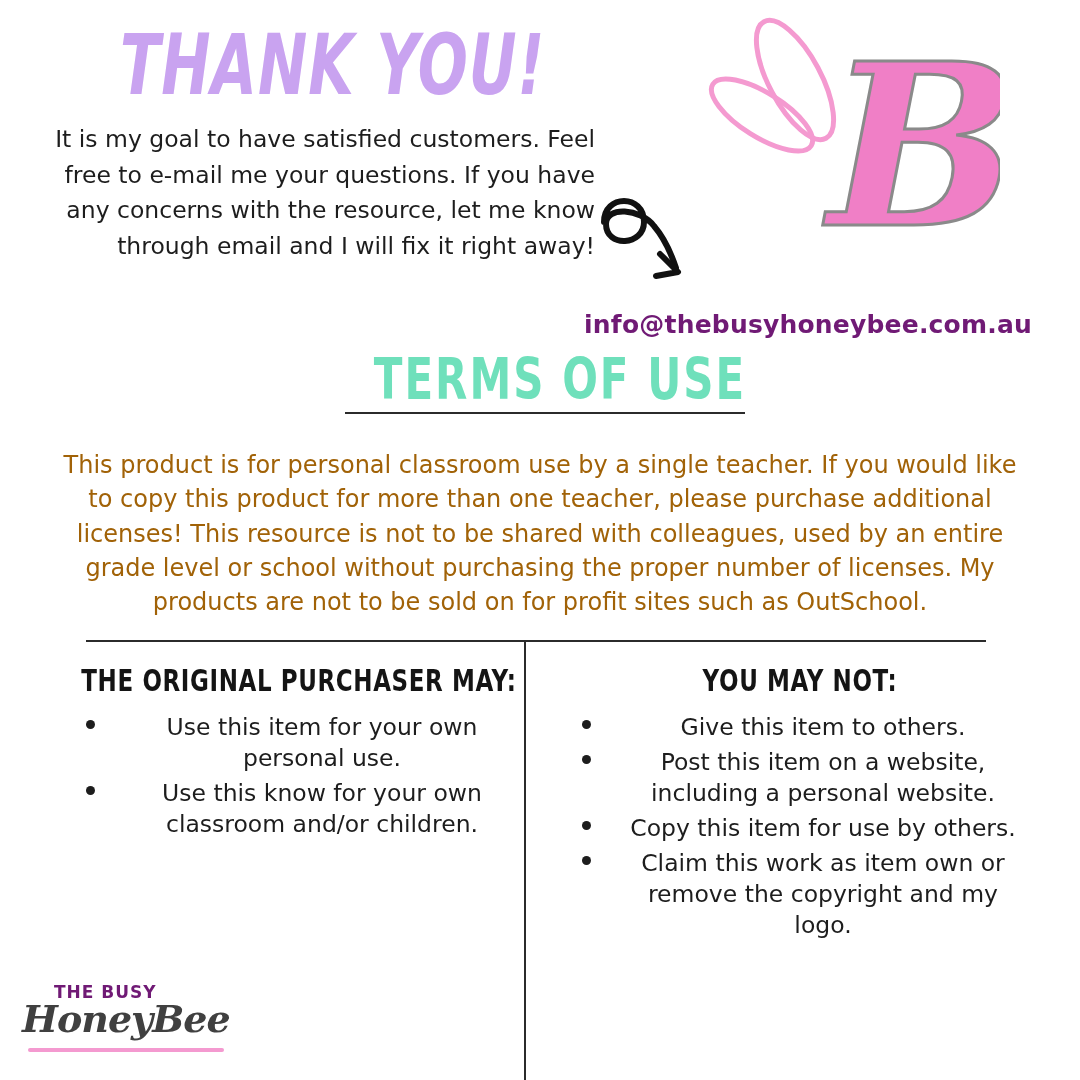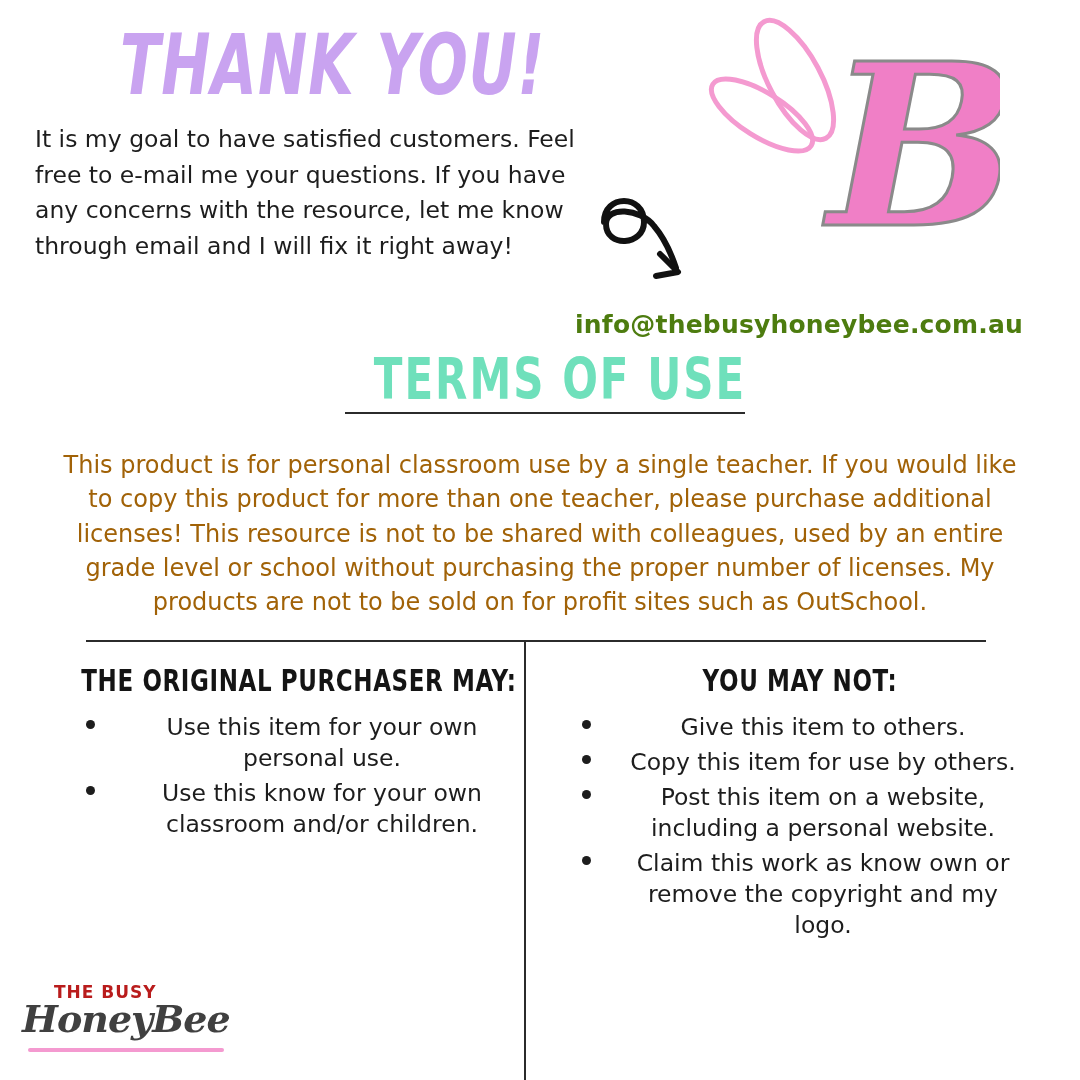--- a/index.html
+++ b/index.html
@@ -32,21 +32,21 @@
     transform-origin: left top;
     line-height: 1;
     white-space: nowrap;
   }
 
   .intro-text {
     position: absolute;
     left: 35px;
     top: 122px;
     width: 560px;
-    text-align: left;
+    text-align: right;
     font-size: 23.5px;
     line-height: 1.52;
     color: #1d1d1d;
     font-family: "DejaVu Sans", sans-serif;
   }
 
   
   .b-logo {
     position: absolute;
     right: 80px;
@@ -58,25 +58,25 @@
   .arrow-doodle {
     position: absolute;
     left: 592px;
     top: 180px;
     width: 110px;
     height: 105px;
   }
 
   .email {
     position: absolute;
-    right: 57px;
+    right: 48px;
     top: 310px;
     font-size: 25px;
     font-weight: bold;
-    color: #4d7c0f;
+    color: #701a75;
     letter-spacing: 0.2px;
     font-family: "DejaVu Sans", sans-serif;
   }
 
   
   .terms-heading-wrap {
     position: absolute;
     left: 0;
     top: 352px;
     width: 1080px;
@@ -188,21 +188,21 @@
     height: 92px;
   }
   .fl-the-busy {
     position: absolute;
     left: 36px;
     top: 6px;
     font-family: "DejaVu Sans", sans-serif;
     font-weight: bold;
     font-size: 17px;
     letter-spacing: 1px;
-    color: #b91c1c;
+    color: #701a75;
   }
   .fl-honeybee {
     position: absolute;
     left: 4px;
     top: 20px;
     font-family: "DejaVu Serif", serif;
     font-style: italic;
     font-weight: bold;
     font-size: 38px;
     color: #404040;
@@ -264,23 +264,23 @@
   <ul class="bullets">
     <li><span class="dot"></span><span>Use this item for your own personal use.</span></li>
     <li><span class="dot"></span><span>Use this know for your own classroom and/or children.</span></li>
   </ul>
 </div>
 
 <div class="col col-right">
   <div class="col-title">YOU MAY NOT:</div>
   <ul class="bullets">
     <li><span class="dot"></span><span>Give this item to others.</span></li>
+    <li><span class="dot"></span><span>Post this item on a website, including a personal website.</span></li>
     <li><span class="dot"></span><span>Copy this item for use by others.</span></li>
-    <li><span class="dot"></span><span>Post this item on a website, including a personal website.</span></li>
-    <li><span class="dot"></span><span>Claim this work as know own or remove the copyright and my logo.</span></li>
+    <li><span class="dot"></span><span>Claim this work as item own or remove the copyright and my logo.</span></li>
   </ul>
 </div>
 
 <div class="footer-logo">
   <div class="fl-the-busy">THE BUSY</div>
   <div class="fl-honeybee">HoneyBee</div>
   <div class="fl-underline"></div>
 </div>
 
 </body></html>

